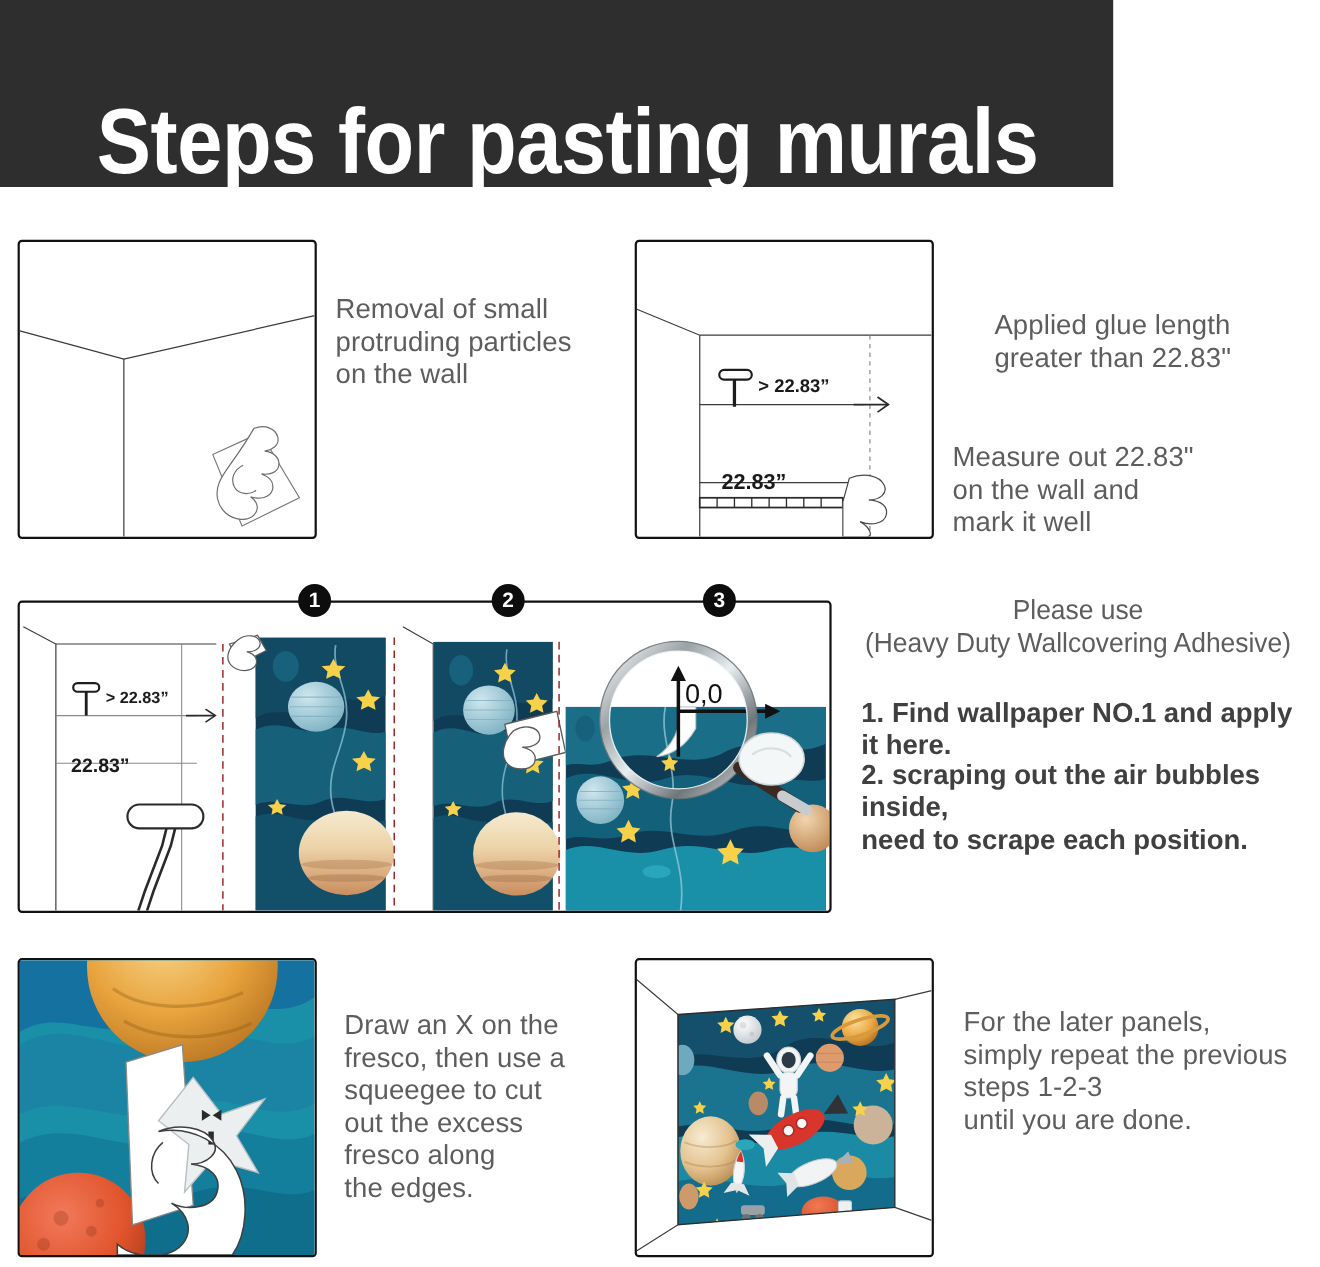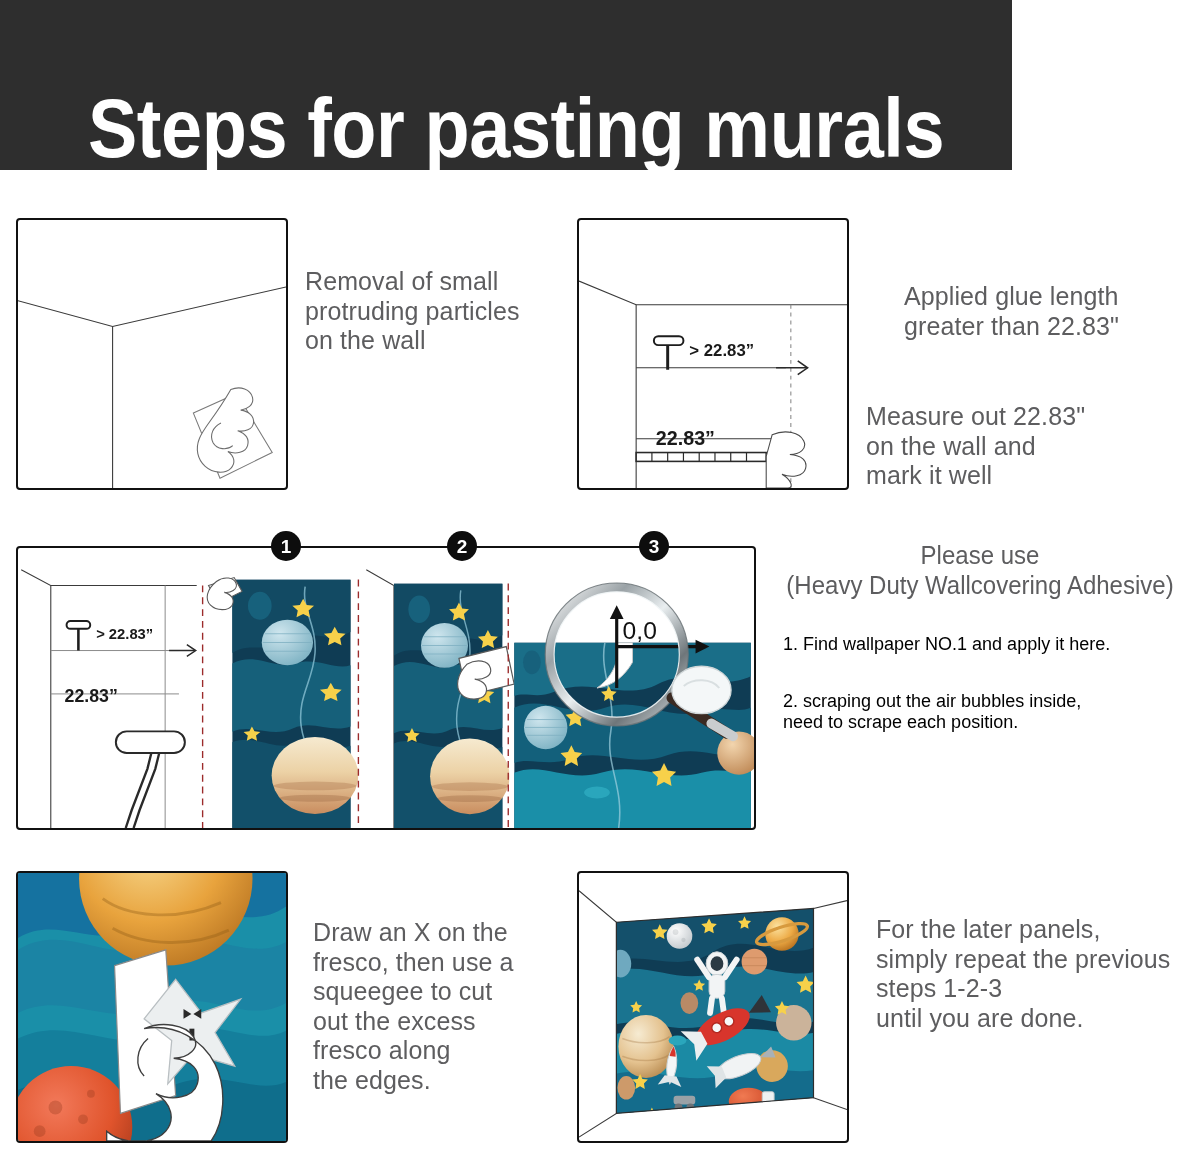--- a/index.html
+++ b/index.html
@@ -63,22 +63,22 @@
   }
 
   
   .instr-block { position: absolute; color: #5d5d5f; }
   .instr-head {
     font-size: 25px; line-height: 1.2; text-align: center;
     white-space: pre-line; color: #5d5d5f;
     transform: scaleX(0.96); transform-origin: center top;
   }
   .instr-item {
-    position: absolute; font-size: 18px; line-height: 1.17;
-    color: #000000; white-space: pre-line;
+    position: absolute; font-size: 25px; line-height: 1.17;
+    color: #404040; white-space: pre-line; font-weight: bold;
   }
 </style>
 </head>
 <body>
 
 <div id="page">
 
   <div class="header">
     <div class="header-title">Steps for pasting murals</div>
   </div>

